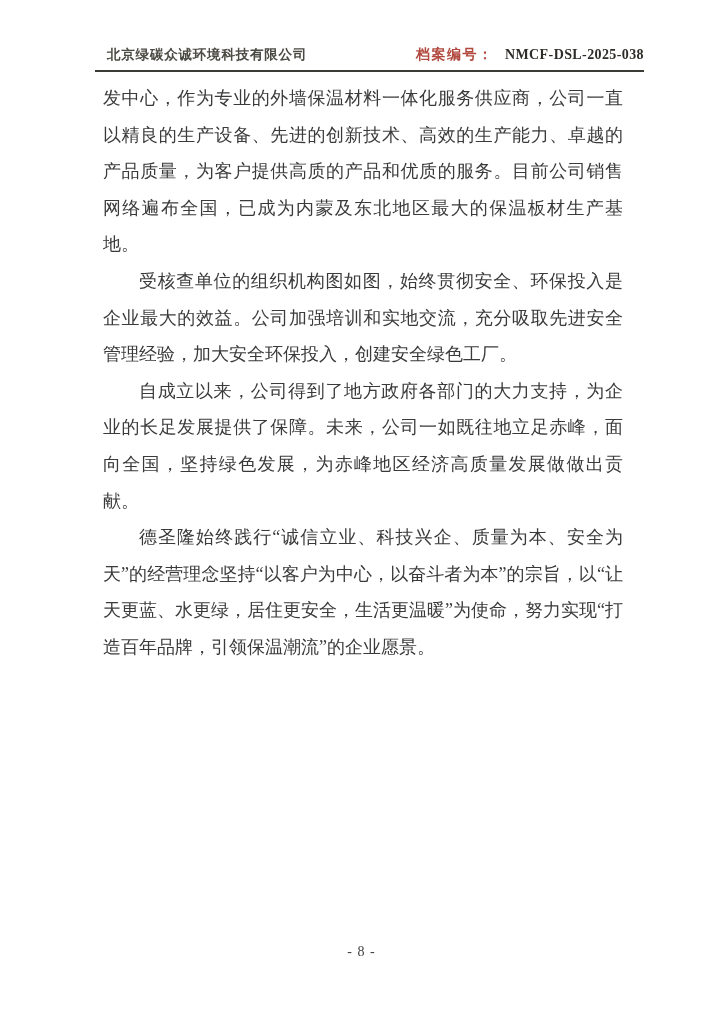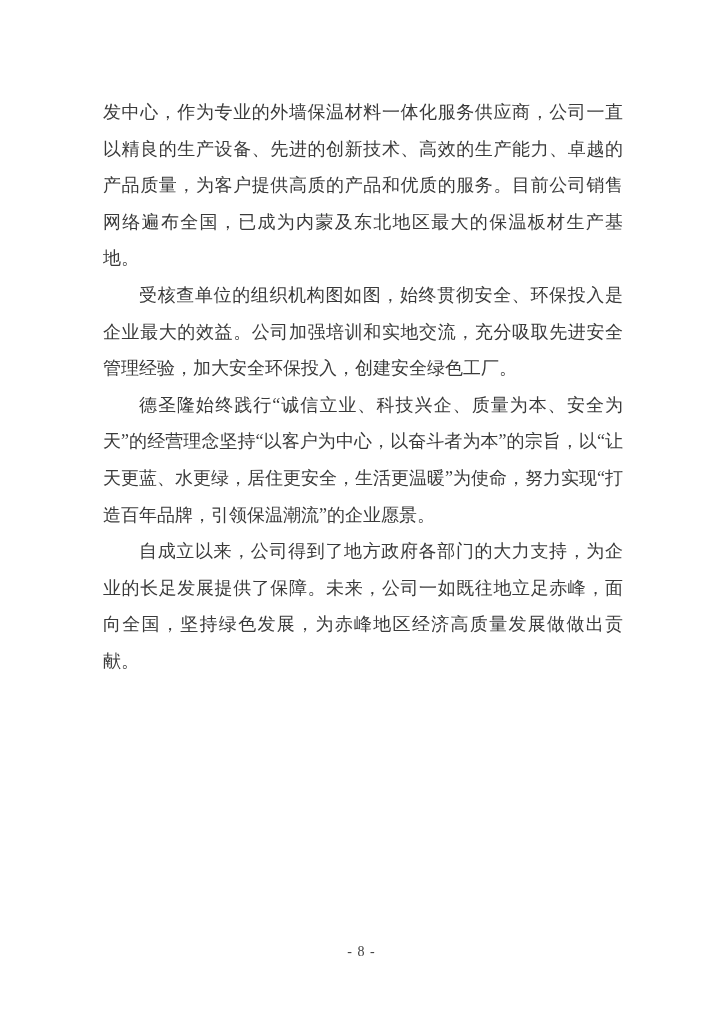--- a/index.html
+++ b/index.html
@@ -54,21 +54,21 @@
     letter-spacing: 1.5px;
   }
   .archive-number {
     color: var(--number-ink);
     font-weight: bold;
     letter-spacing: 0.4px;
     margin-left: 8px;
   }
   .content {
     position: absolute;
-    top: 94px;
+    top: 80px;
     left: 103px;
     width: 520px;
     font-size: 18px;
     line-height: 36.6px;
     color: var(--body-text);
     text-align: justify;
   }
   .para { margin: 0; }
   .para.indent { text-indent: 2em; }
   .figure-number {
@@ -83,23 +83,30 @@
     font-size: 14px;
     letter-spacing: 1px;
     color: #3f3f3f;
   }
 </style>
 </head>
 <body>
 
 <div class="page">
 
+  <div class="header">
+    <span class="company-name">北京绿碳众诚环境科技有限公司</span>
+    <span class="archive">
+      <span class="archive-label">档案编号：</span>
+      <span class="archive-number">NMCF-DSL-2025-038</span>
+    </span>
+  </div>
 
   <div class="content">
     <p class="para">发中心，作为专业的外墙保温材料一体化服务供应商，公司一直以精良的生产设备、先进的创新技术、高效的生产能力、卓越的产品质量，为客户提供高质的产品和优质的服务。目前公司销售网络遍布全国，已成为内蒙及东北地区最大的保温板材生产基地。</p>
     <p class="para indent">受核查单位的组织机构图如图，始终贯彻安全、环保投入是企业最大的效益。公司加强培训和实地交流，充分吸取先进安全管理经验，加大安全环保投入，创建安全绿色工厂。</p>
+    <p class="para indent">自成立以来，公司得到了地方政府各部门的大力支持，为企业的长足发展提供了保障。未来，公司一如既往地立足赤峰，面向全国，坚持绿色发展，为赤峰地区经济高质量发展做做出贡献。</p>
     <p class="para indent">德圣隆始终践行“诚信立业、科技兴企、质量为本、安全为天”的经营理念坚持“以客户为中心，以奋斗者为本”的宗旨，以“让天更蓝、水更绿，居住更安全，生活更温暖”为使命，努力实现“打造百年品牌，引领保温潮流”的企业愿景。</p>
-    <p class="para indent">自成立以来，公司得到了地方政府各部门的大力支持，为企业的长足发展提供了保障。未来，公司一如既往地立足赤峰，面向全国，坚持绿色发展，为赤峰地区经济高质量发展做做出贡献。</p>
   </div>
 
   <div class="page-number">- 8 -</div>
 
 </div>
 
 </body></html>

